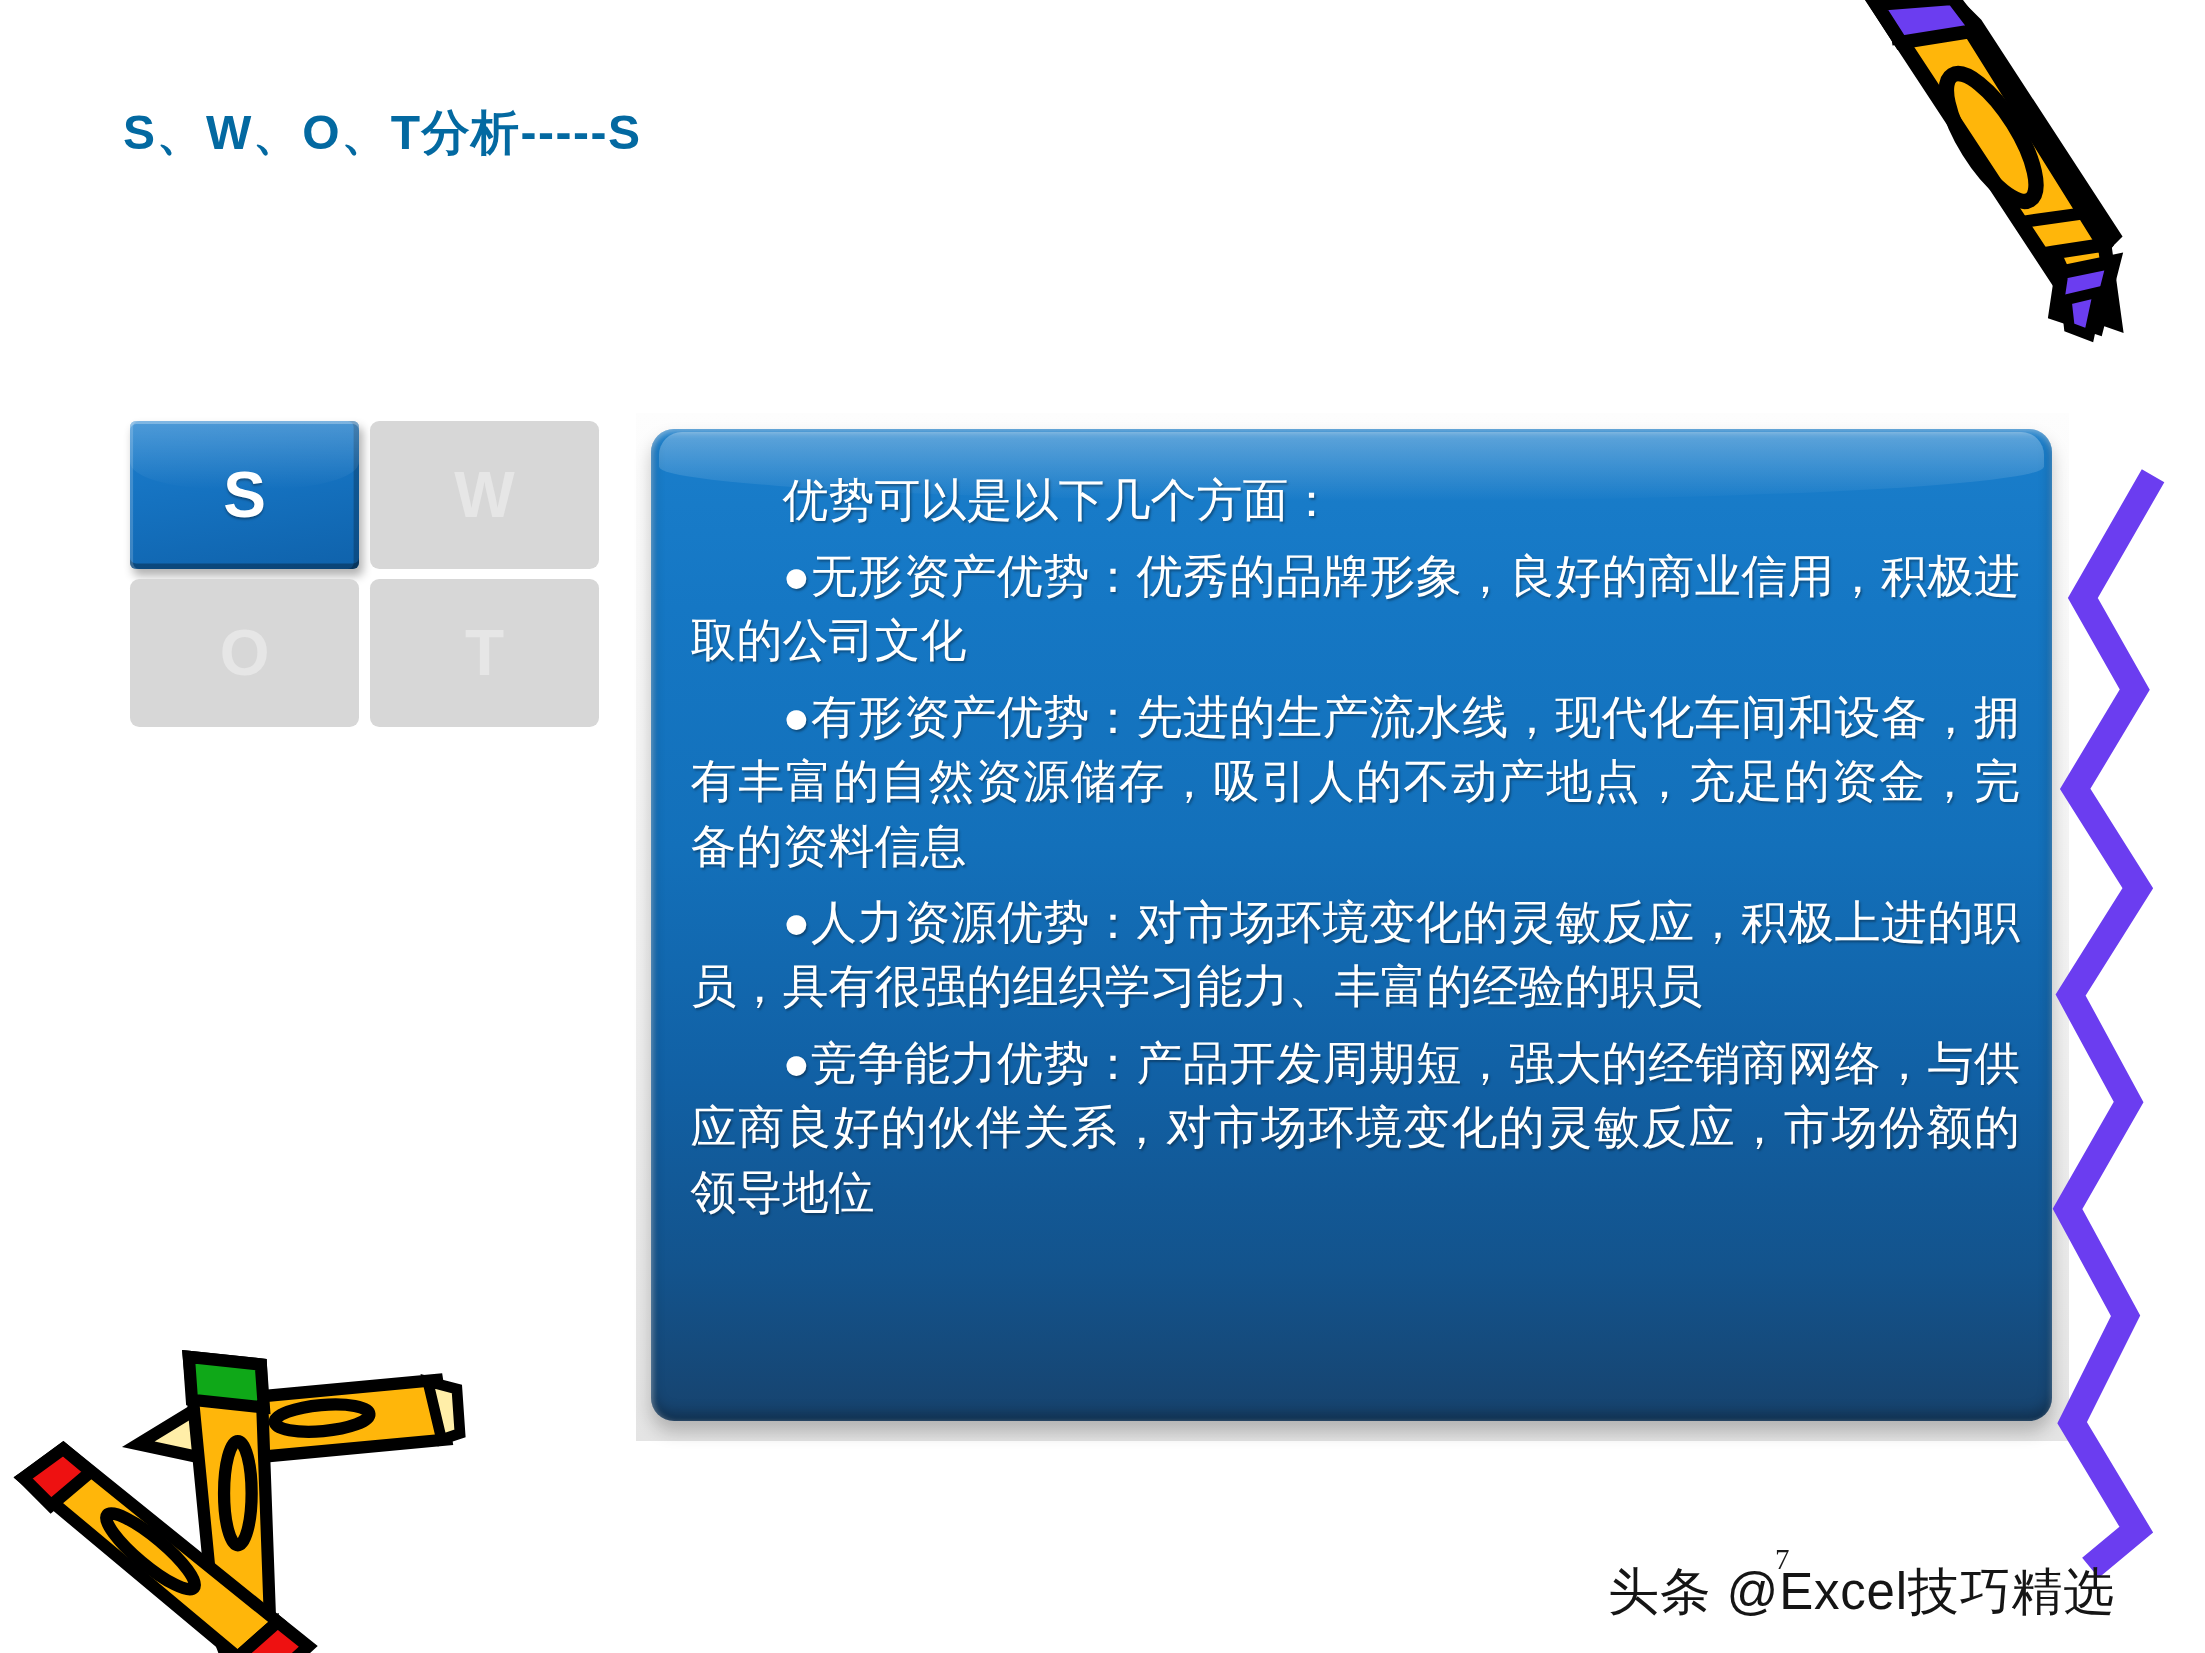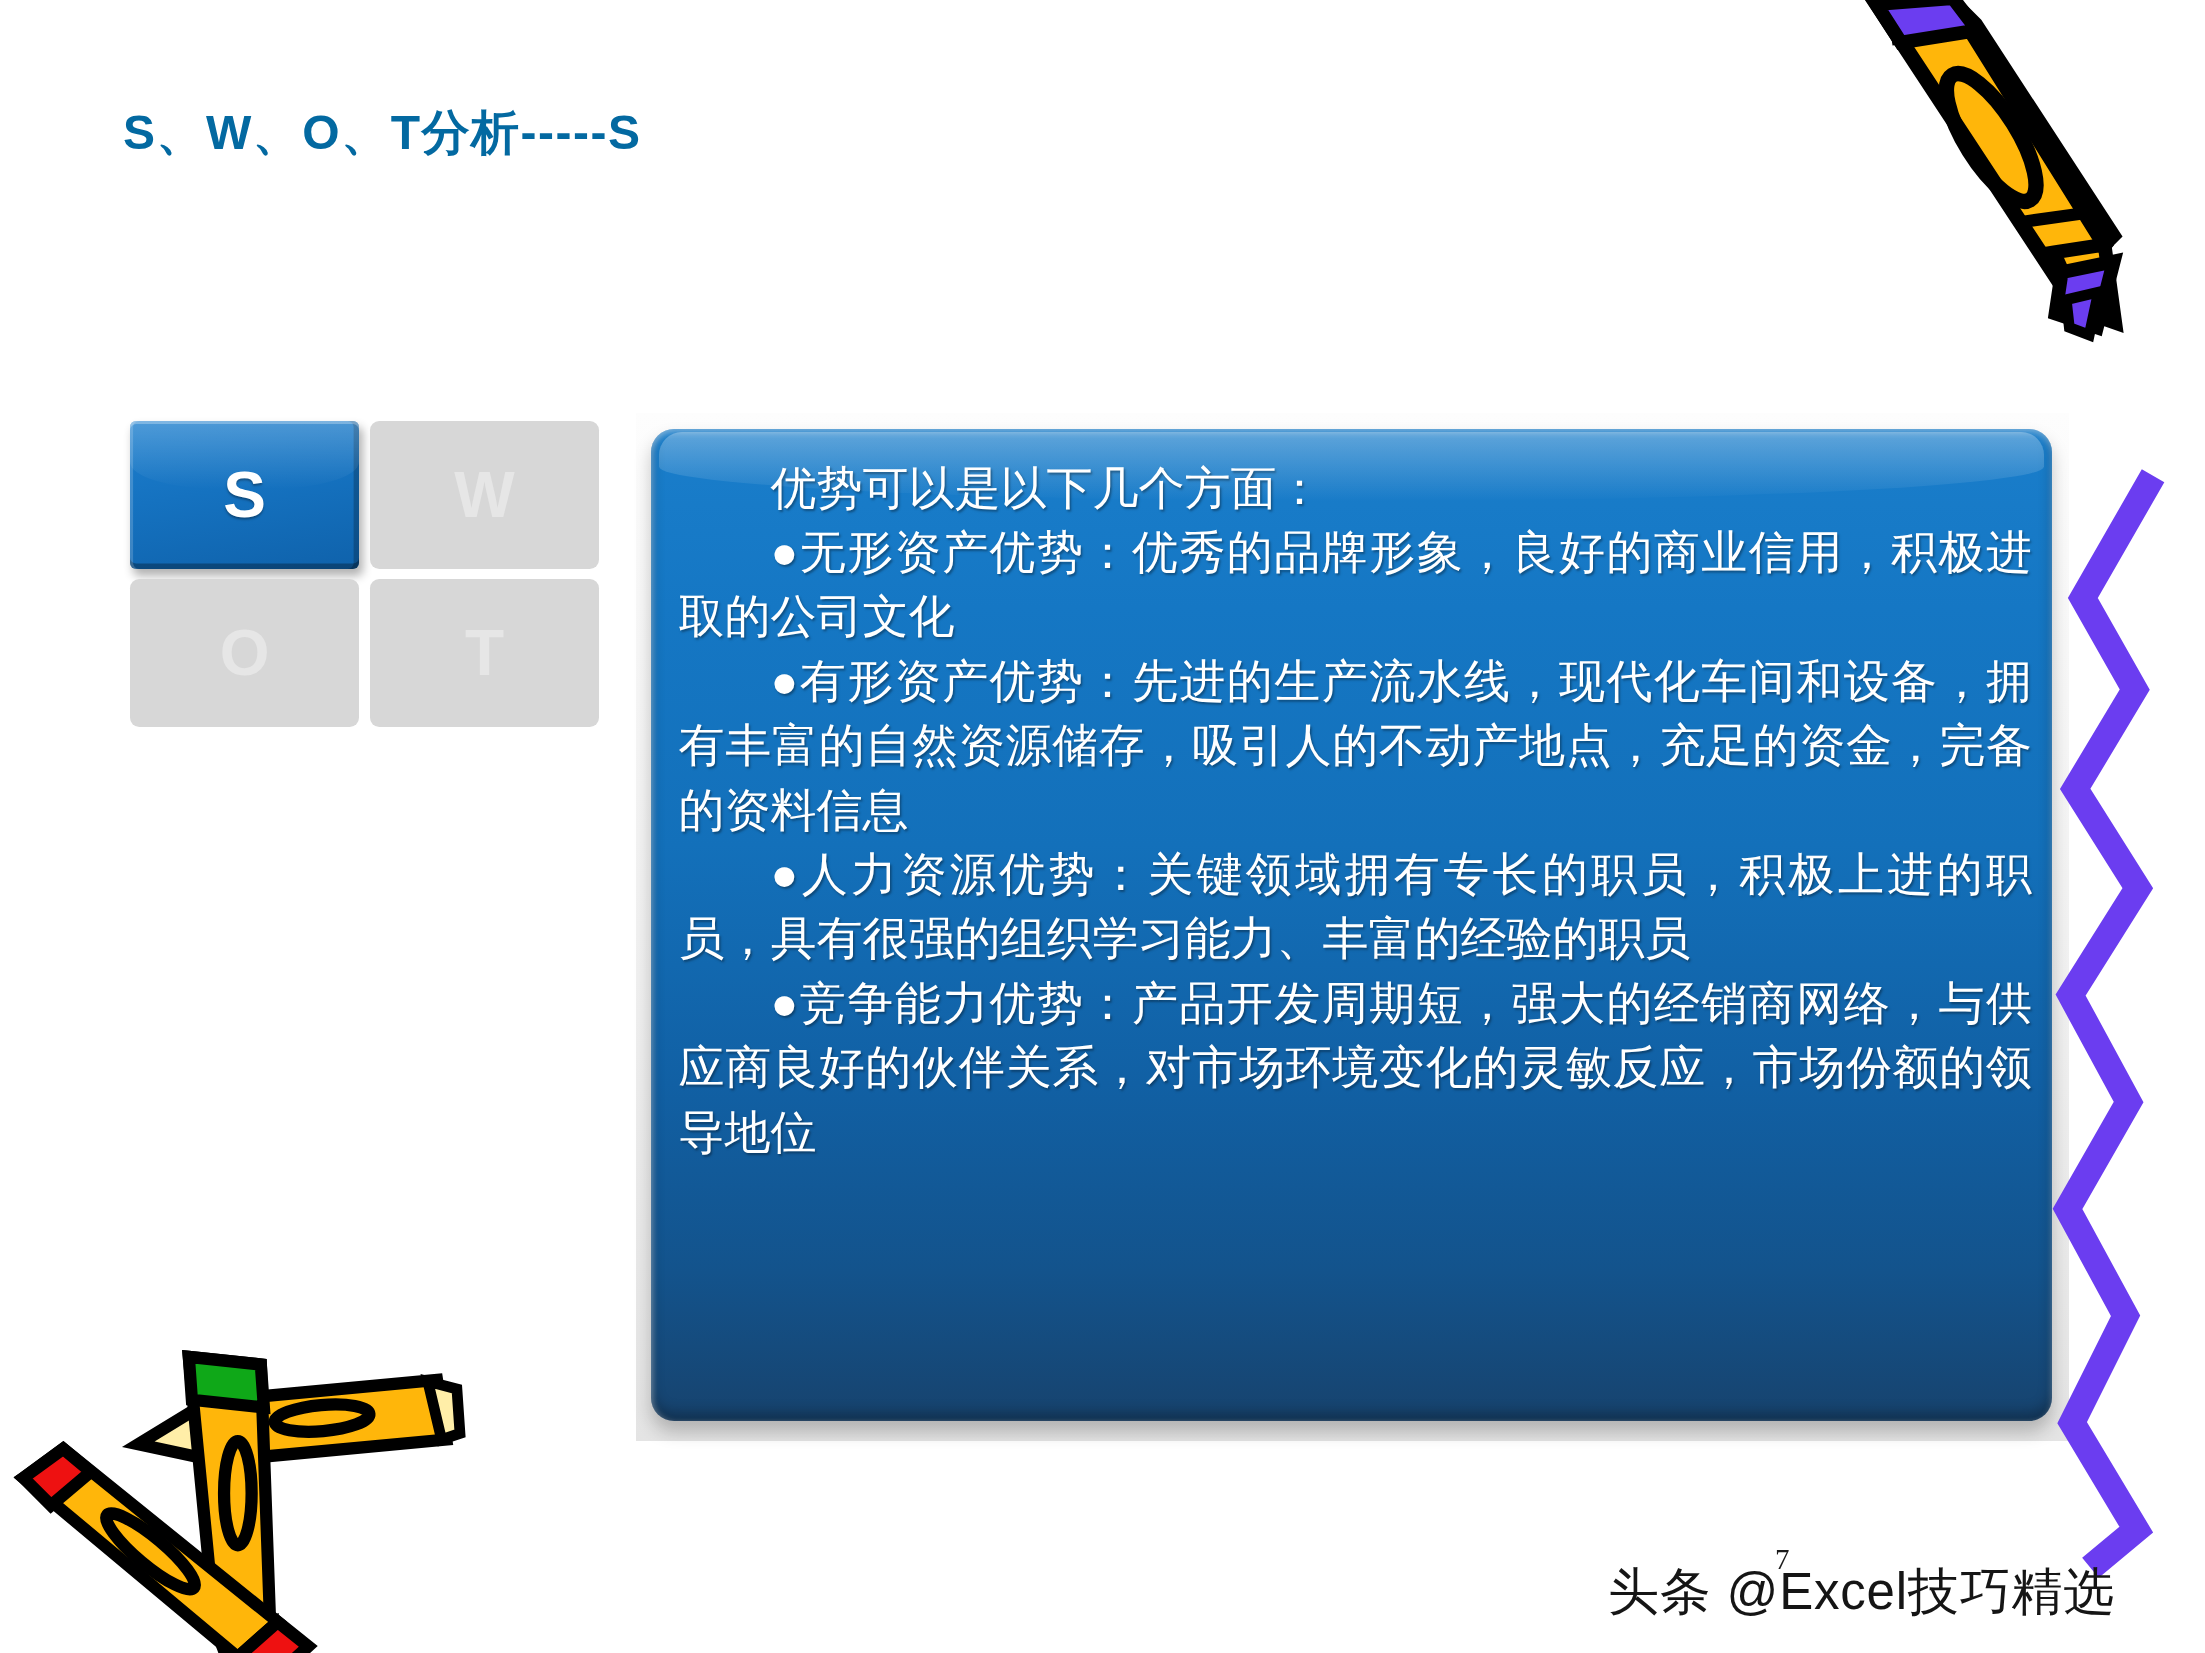--- a/index.html
+++ b/index.html
@@ -125,21 +125,21 @@
     top: 27.6px;
     color: #ffffff;
     font-family: "Liberation Serif", "DejaVu Serif", serif;
     font-size: 46px;
     line-height: 1.40;
     text-align: justify;
     text-justify: inter-ideograph;
     text-shadow: 1.5px 2.3px 2.3px rgba(0,0,0,0.35);
   }
   .panel-text p {
-    margin: 0;
+    margin: 12px;
     text-indent: 2em;
   }
 
   
   .page-number {
     position: absolute;
     left: 1775px;
     top: 1543px;
     font-family: "Liberation Serif", "DejaVu Serif", serif;
     font-size: 29px;
@@ -187,21 +187,21 @@
 </div>
 
 <div class="panel-frame"></div>
 
 <div class="panel-box">
   <div class="panel-gloss"></div>
   <div class="panel-text">
     <p>优势可以是以下几个方面：</p>
     <p>●无形资产优势：优秀的品牌形象，良好的商业信用，积极进取的公司文化</p>
     <p>●有形资产优势：先进的生产流水线，现代化车间和设备，拥有丰富的自然资源储存，吸引人的不动产地点，充足的资金，完备的资料信息</p>
-    <p>●人力资源优势：关键领域拥有专长的职员，积极上进的职员，具有很强的组织学习能力、丰富的经验的职员</p>
+    <p>●人力资源优势：对市场环境变化的灵敏反应，积极上进的职员，具有很强的组织学习能力、丰富的经验的职员</p>
     <p>●竞争能力优势：产品开发周期短，强大的经销商网络，与供应商良好的伙伴关系，对市场环境变化的灵敏反应，市场份额的领导地位</p>
   </div>
 </div>
 
 <div class="deco deco-crayon-top">
   <svg width="337" height="536" viewBox="0 0 440 700" xmlns="http://www.w3.org/2000/svg">
 
     <polygon points="22,18 118,10 318,330 268,392" fill="#FFB60A" stroke="#000000" stroke-width="20" stroke-linejoin="miter"></polygon>
     <polygon points="118,10 150,42 330,318 318,330" fill="#FFB60A" stroke="#000000" stroke-width="18"></polygon>
 

